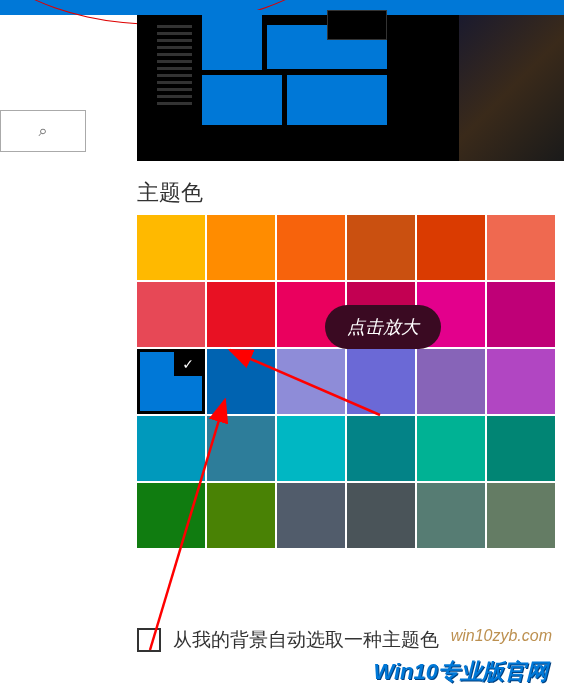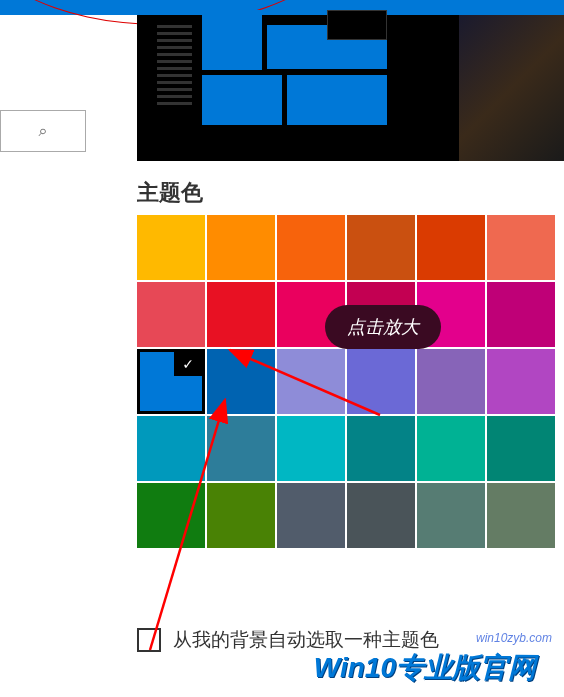--- a/index.html
+++ b/index.html
@@ -90,21 +90,21 @@
     .search-icon {
       font-size: 16px;
       color: #666;
     }
     .section-title {
       position: absolute;
       left: 137px;
       top: 178px;
       font-size: 22px;
       color: #333333;
-      font-weight: bold;
+      font-weight: normal;
     }
     .color-grid {
       position: absolute;
       left: 137px;
       top: 215px;
       width: 417px;
       display: grid;
       grid-template-columns: repeat(6, 68px);
       grid-auto-rows: 65px;
       gap: 2px;
@@ -159,30 +159,30 @@
       background: #ffffff;
     }
     .checkbox-label {
       font-size: 19px;
       color: #333333;
     }
     .watermark1 {
       position: absolute;
       right: 12px;
       bottom: 52px;
-      font-size: 12px;
-      color: #1d4ed8;
+      font-size: 16px;
+      color: #a16207;
       opacity: 0.7;
       font-style: italic;
     }
     .watermark2 {
       position: absolute;
-      right: 28px;
+      right: 16px;
       bottom: 10px;
-      font-size: 28px;
+      font-size: 22px;
       font-weight: bold;
       font-style: italic;
       color: #0078d7;
       text-shadow: 1px 1px 0 #004080;
     }
     .arrow-svg {
       position: absolute;
       pointer-events: none;
       z-index: 5;
     }

